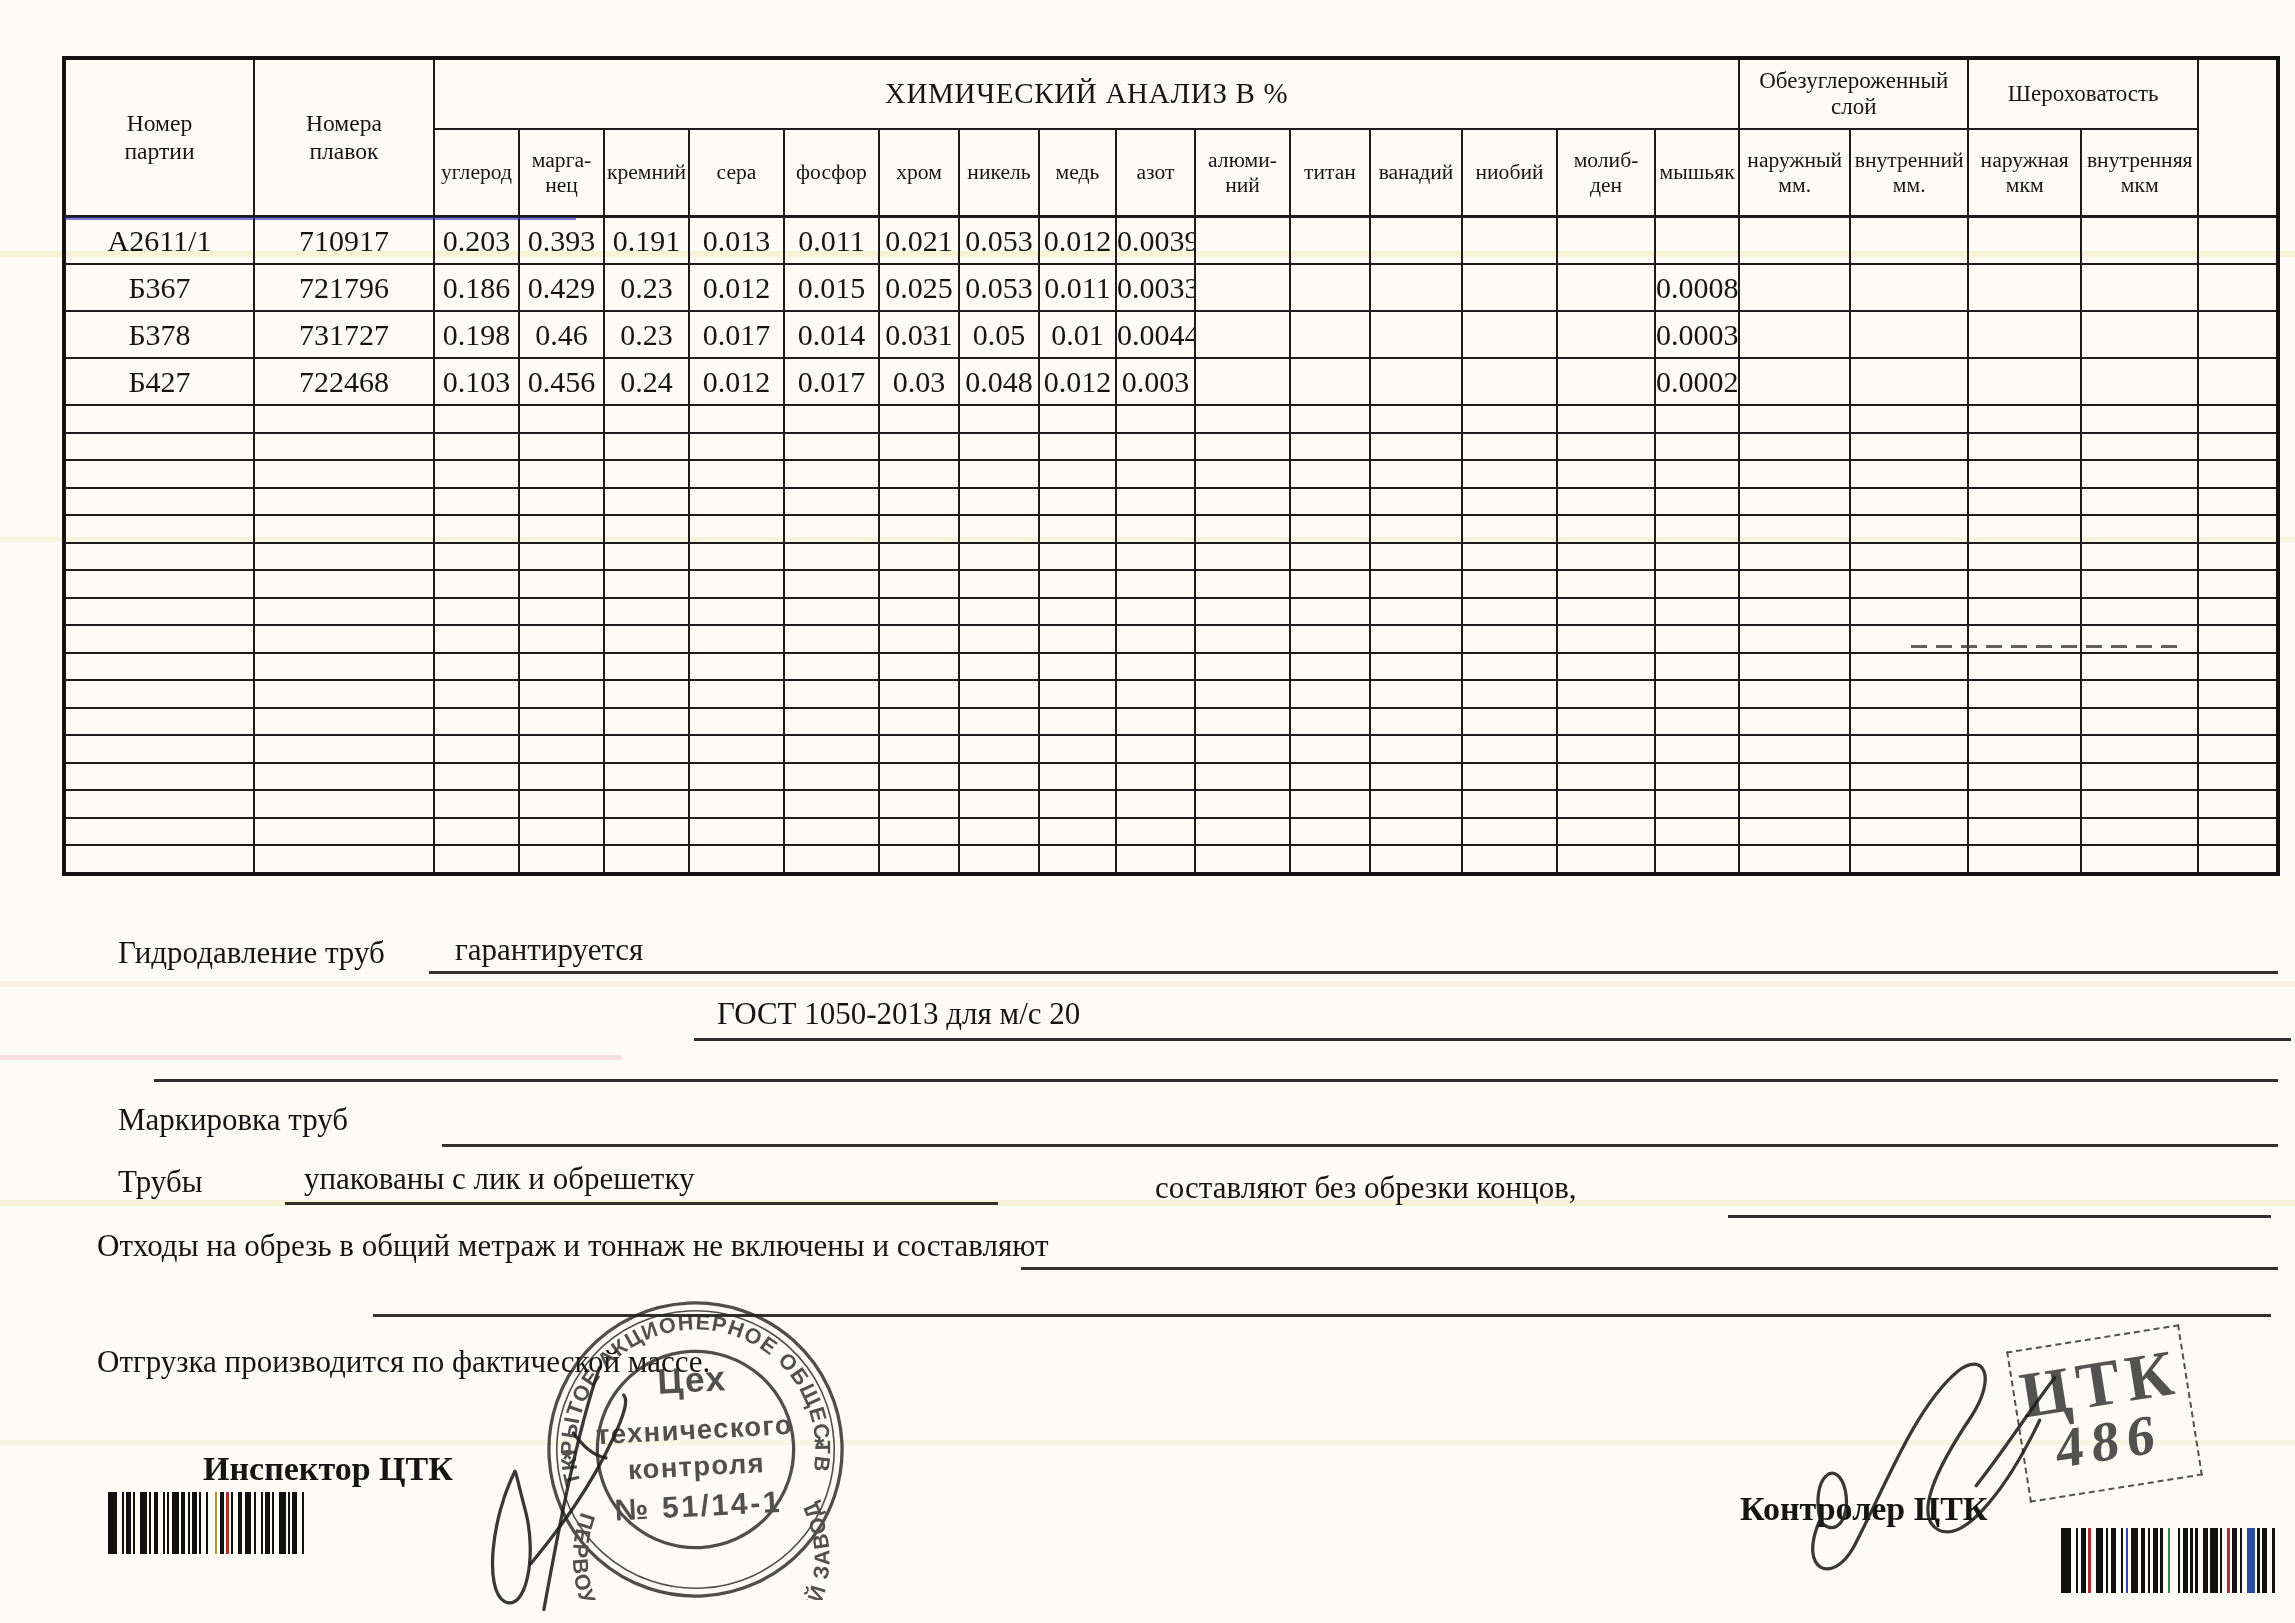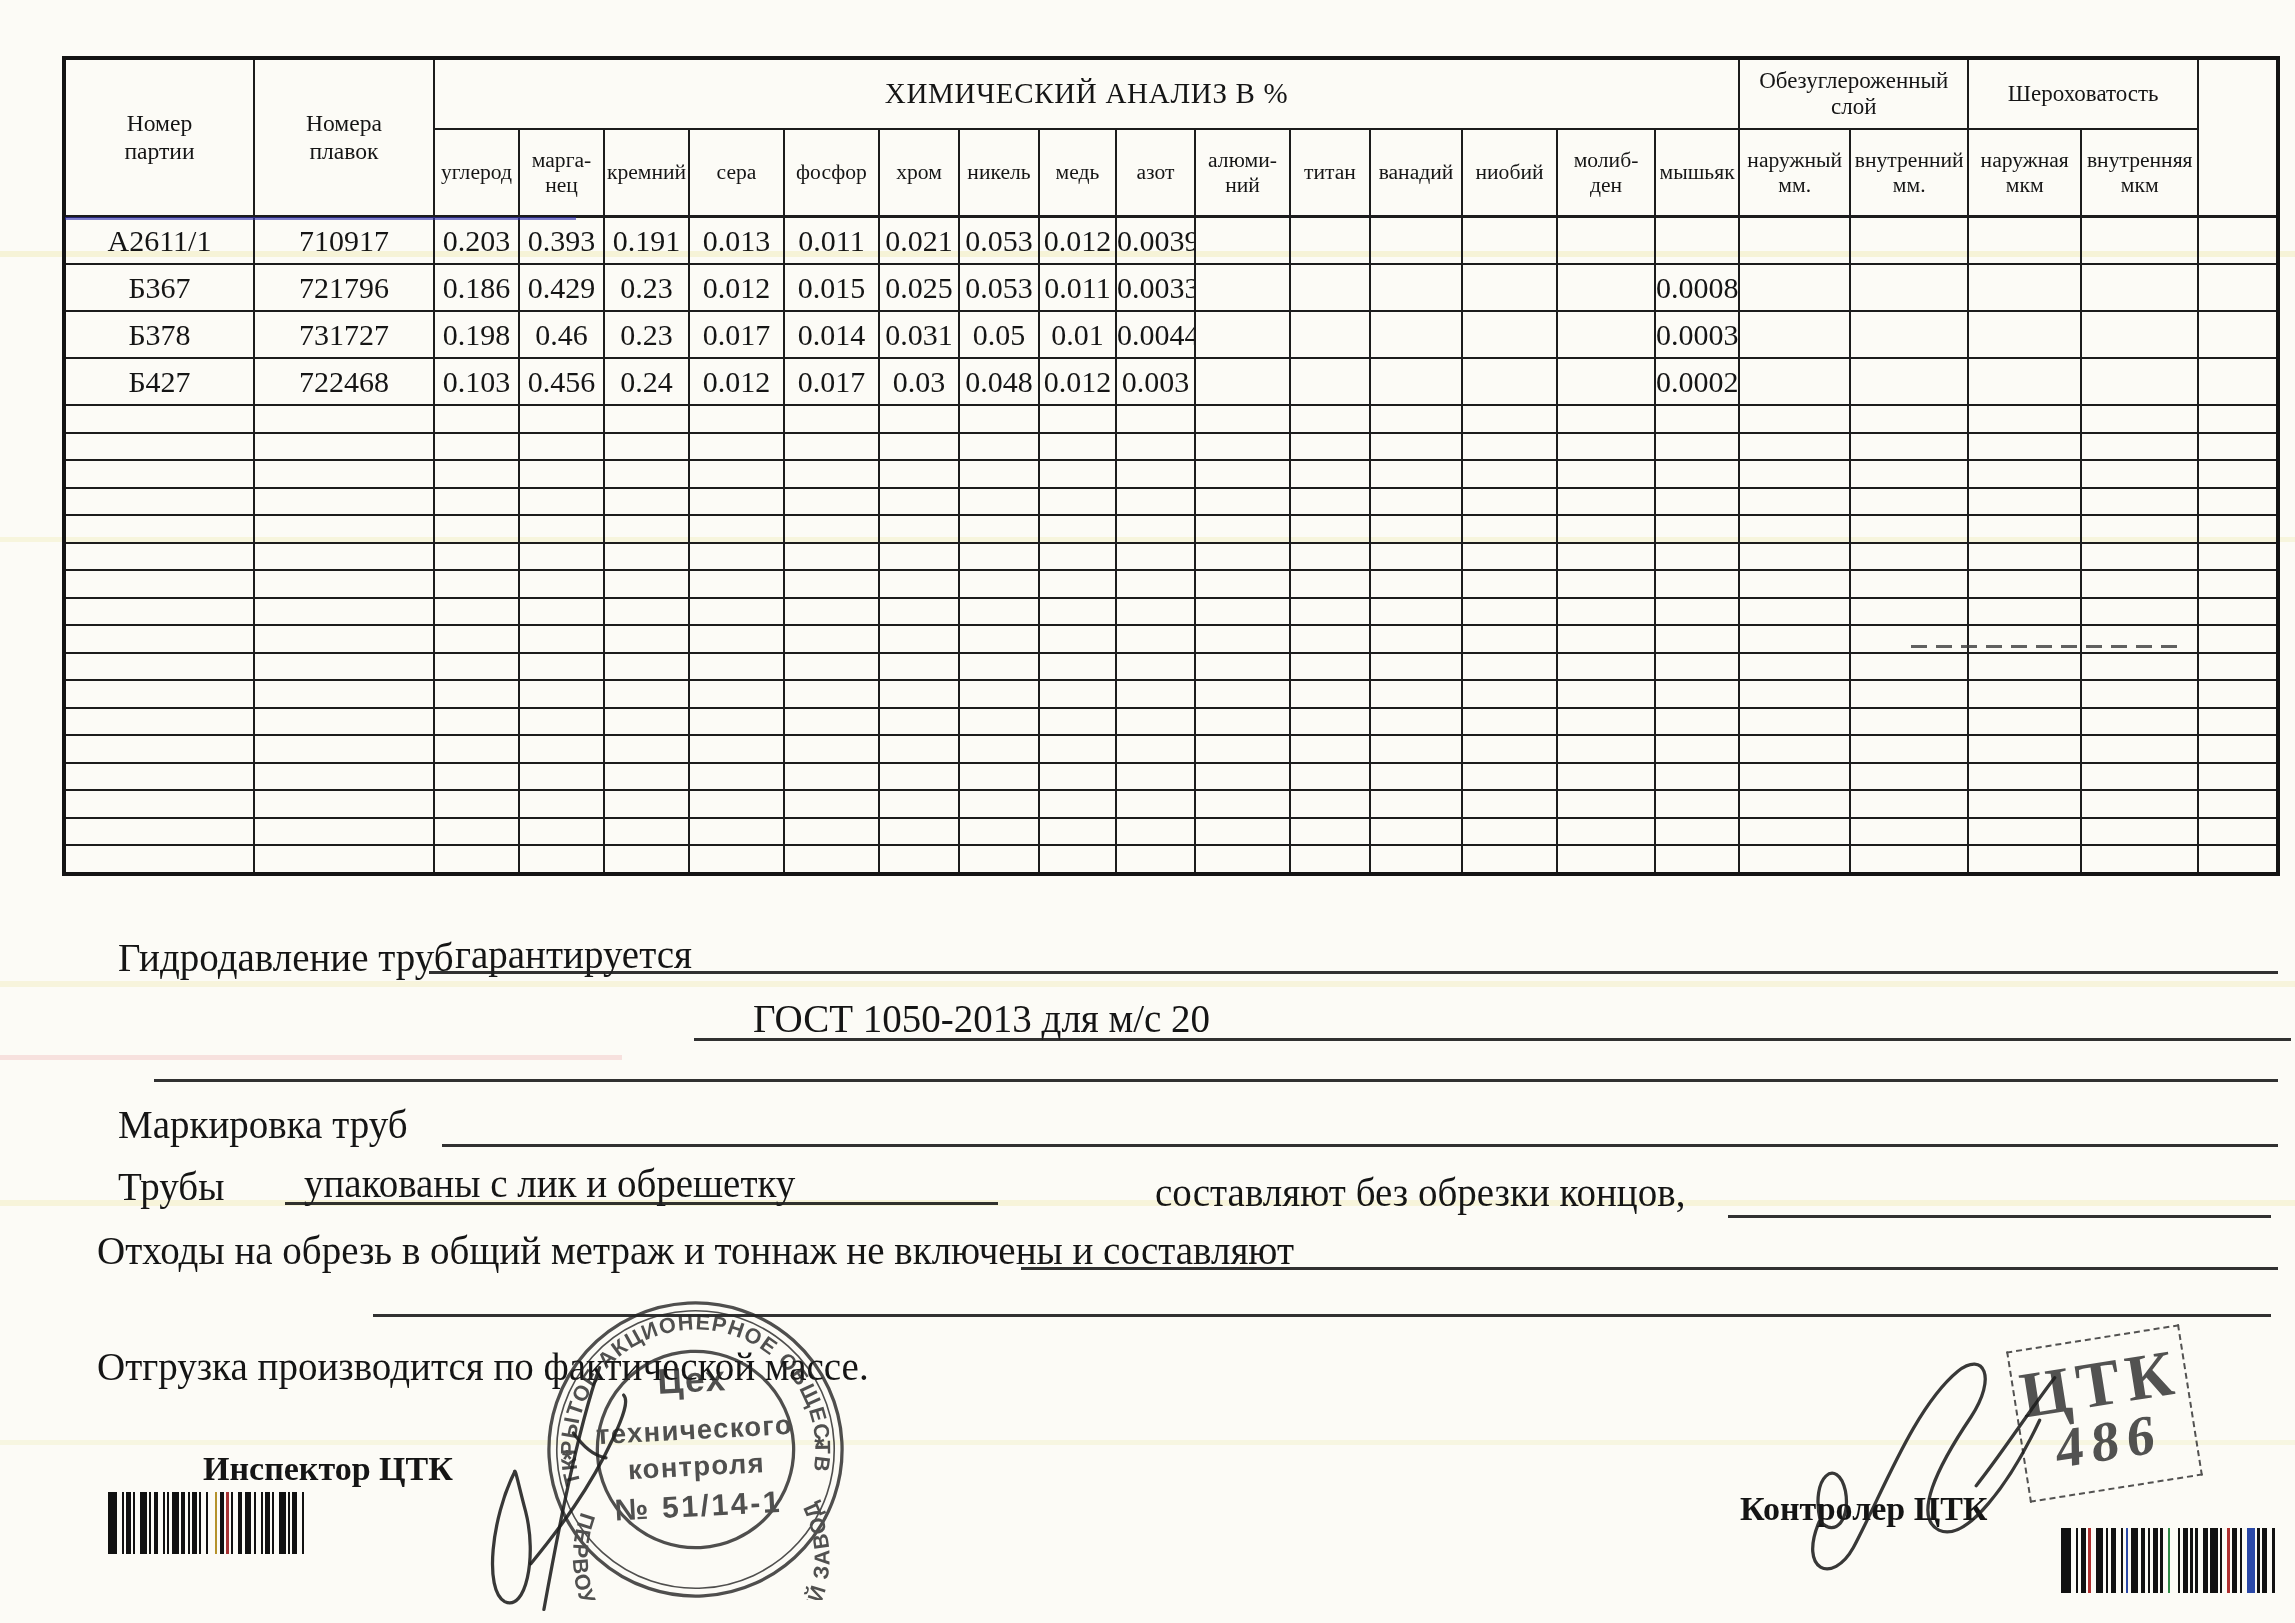--- a/index.html
+++ b/index.html
@@ -32,21 +32,21 @@
   #chem-table th{font-weight:normal;font-size:21.6px;line-height:1.15;}
   #chem-table th.vspan{font-size:23.6px;}
   #chem-table th.gtitle{font-size:29px;letter-spacing:0.7px;}
   #chem-table th.ggroup{font-size:23px;}
   #chem-table tr.hr1 th{height:68px;}
   #chem-table tr.hr2 th{height:85px;border-bottom-width:3.9px;}
   #chem-table th[rowspan]{border-bottom-width:3.9px;}
   #chem-table tr.data td{height:45px;font-size:30px;}
   #chem-table tr.empty td{height:25.5px;}
   
-  .tline{position:absolute;font-size:39px;white-space:nowrap;}
+  .tline{position:absolute;font-size:31px;white-space:nowrap;}
   .tline.bold{font-weight:bold;font-size:34px;}
   .uline{position:absolute;height:0;border-bottom:3.3px solid #1f1f1f;opacity:.92;}
   
   .barcode{position:absolute;display:flex;align-items:stretch;}
   .barcode div{height:100%;}
   
   svg.overlay{position:absolute;pointer-events:none;}
   .ring{font-family:"Liberation Sans","DejaVu Sans",sans-serif;font-weight:bold;
         font-size:33px;letter-spacing:2px;fill:#262626;}
   .star{font-size:40px;}
@@ -649,21 +649,21 @@
         </tr>
       </tbody>
     </table>
   <div class="blue-line"></div>
   <div class="dashed-artifact"></div>
 
   <span class="tline" style="left:118px;top:935px">Гидродавление труб</span>
   <span class="tline" style="left:455px;top:932px">гарантируется</span>
   <div class="uline" style="left:429px;top:971px;width:1849px"></div>
 
-  <span class="tline" style="left:753px;top:996px">ГОСТ 1050-2013 для м/с 20</span>
+  <span class="tline" style="left:717px;top:996px">ГОСТ 1050-2013 для м/с 20</span>
   <div class="uline" style="left:694px;top:1038px;width:1597px"></div>
 
   <div class="uline" style="left:154px;top:1079px;width:2124px"></div>
 
   <span class="tline" style="left:118px;top:1102px">Маркировка труб</span>
   <div class="uline" style="left:442px;top:1144px;width:1836px"></div>
 
   <span class="tline" style="left:118px;top:1164px">Трубы</span>
   <span class="tline" style="left:304px;top:1161px">упакованы с лик и обрешетку</span>
   <div class="uline" style="left:285px;top:1202px;width:713px"></div>

